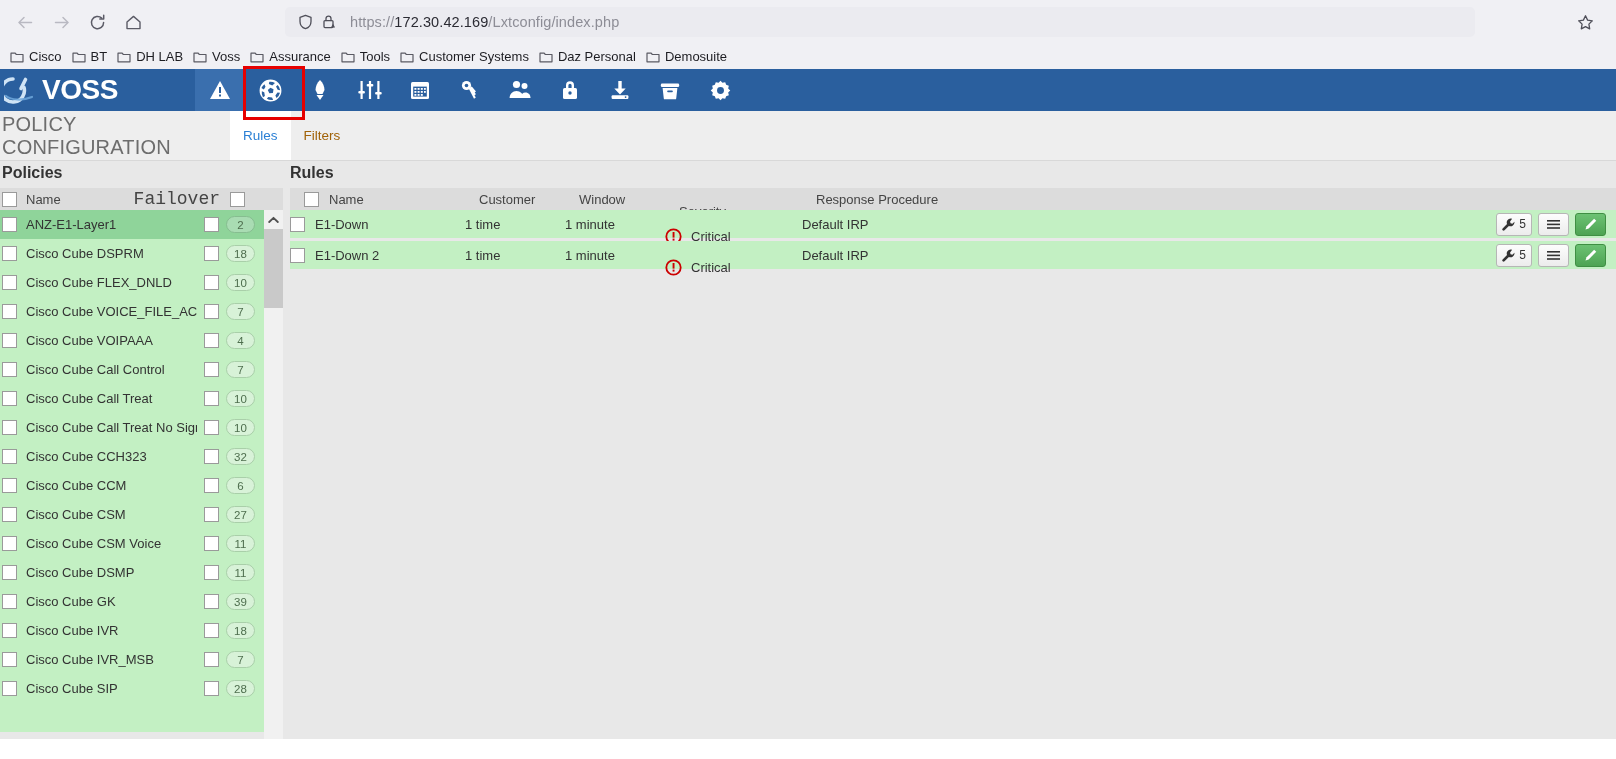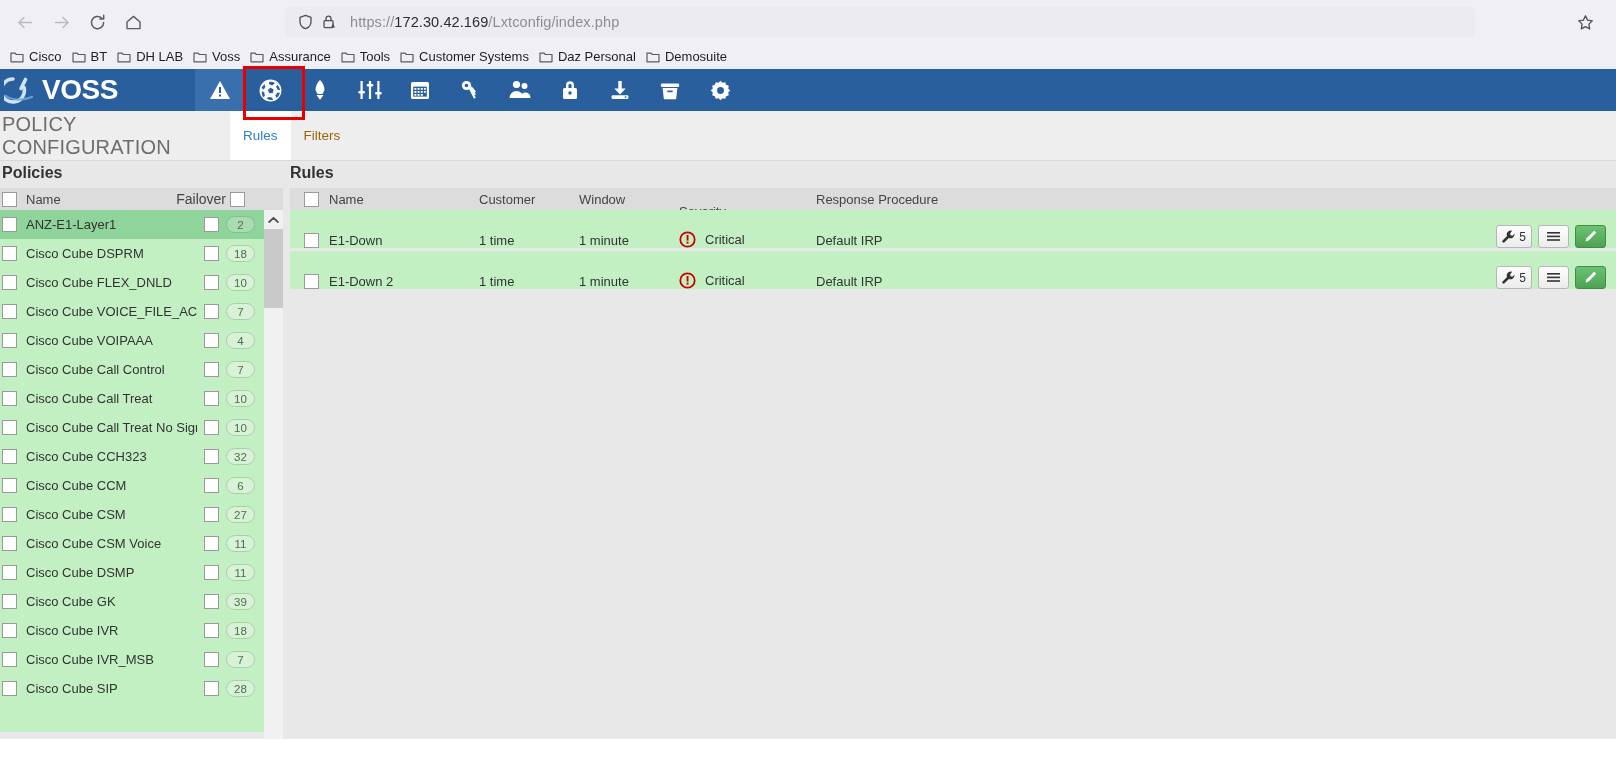--- a/index.html
+++ b/index.html
@@ -232,21 +232,21 @@
     margin-right: 9px;
     border: 1px solid #a9cfa9;
     border-radius: 9px;
     background: #d8f2d8;
     display: flex; align-items: center; justify-content: center;
     font-size: 11.5px;
     color: #4e6e4e;
   }
   .sb-row.selected .sb-count { background: #a9dcb3; border-color: #86bd90; }
   .hdr-name { flex: 1; font-size: 13px; padding-left: 9px; }
-  .hdr-fail { font-size: 14px; padding-right: 4px; }
+  .hdr-fail { font-size: 18px; padding-right: 10px; font-family: Liberation Mono, monospace; }
 
   
   .sb-scroll {
     position: absolute;
     right: 0; top: 49px;
     width: 19px;
     height: 529px;
     background: #f1f1f1;
   }
   .sb-scroll-up {
@@ -295,25 +295,24 @@
     padding-left: 14px;
   }
   .rules-head-row .cb { margin-right: 10px; }
   .col-name   { width: 150px; flex: none; }
   .col-thr    { width: 100px; flex: none; }
   .col-win    { width: 100px; flex: none; }
   .col-sev    { width: 137px; flex: none; margin-top: 24px; }
   .col-resp   { flex: 1; }
   .rule-row {
     display: flex;
-    align-items: flex-end;
-    height: 38px;
+    align-items: center;
+    height: 28px;
     background: #c3f0c3;
     margin-bottom: 3px;
-    padding-left: 14px;
     font-size: 13px;
     color: #333333;
   }
   .rule-row .cb { margin-right: 10px; }
   .sev-cell { display: flex; align-items: center; }
   .sev-icon { margin-right: 9px; display: block; }
   .rule-actions {
     display: flex;
     align-items: center;
     padding-right: 10px;

